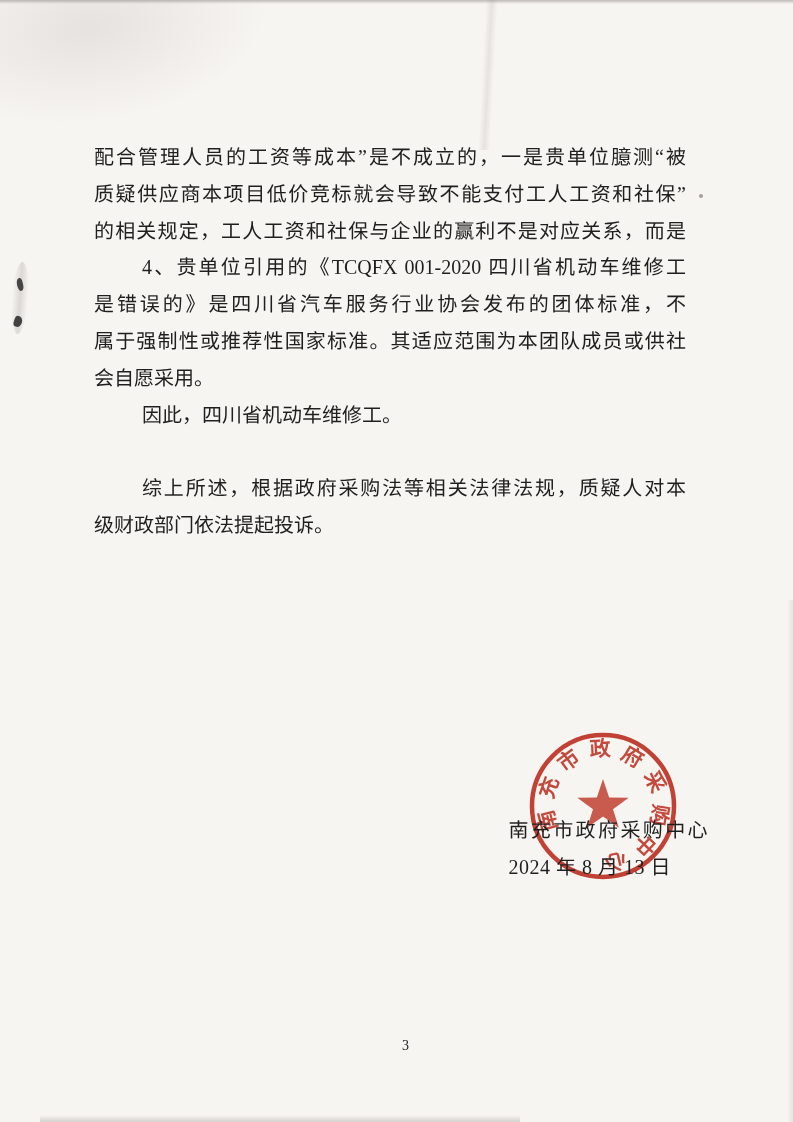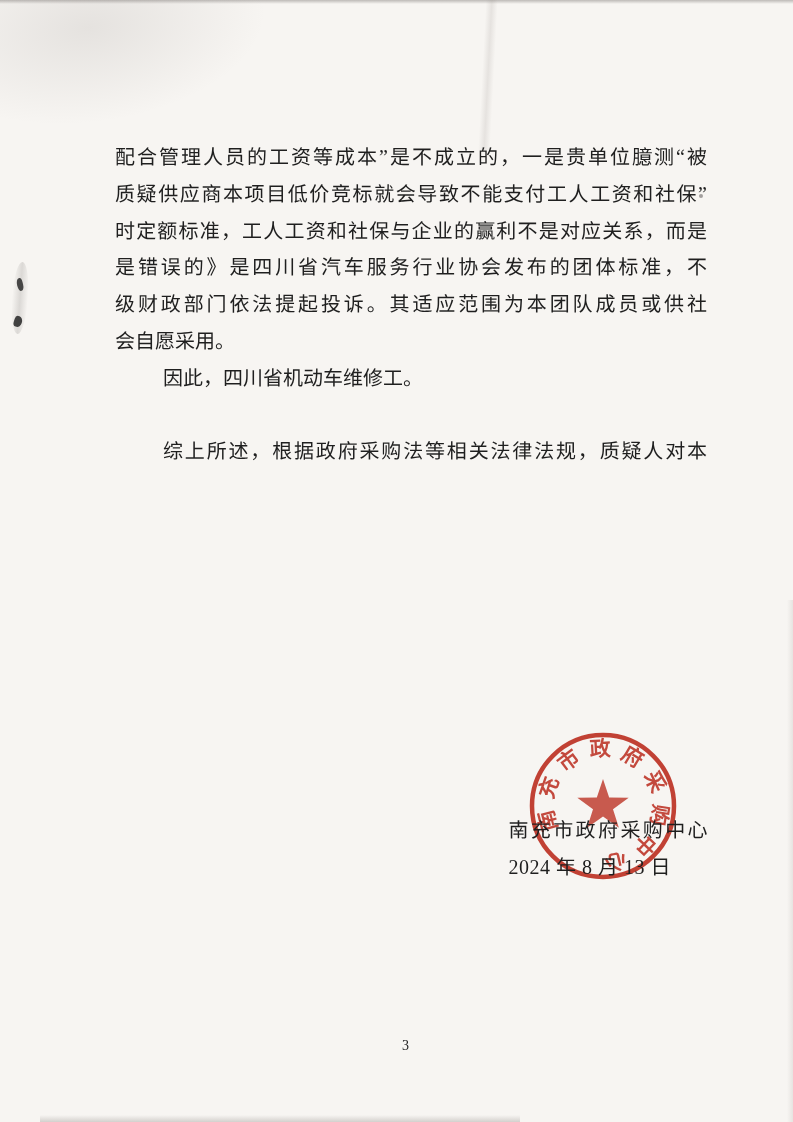--- a/index.html
+++ b/index.html
@@ -55,21 +55,21 @@
     position:absolute;left:14px;top:316px;width:8px;height:11px;
     background:#262626;border-radius:40% 60% 55% 45%;
     transform:rotate(18deg);opacity:.85;
   }
   .speck{
     position:absolute;left:699px;top:194px;width:4px;height:4px;
     background:#8d8a88;border-radius:50%;opacity:.8;
   }
   
   .body-text{
-    position:absolute;left:115px;top:139px;width:592px;
+    position:absolute;left:94px;top:139px;width:592px;
     font-size:20px;
   }
   .bl{
     height:36.8px;line-height:36.8px;overflow:hidden;
     text-align:justify;text-align-last:justify;
     white-space:nowrap;
   }
   .bl.indent{padding-left:48px;}
   .bl.end{text-align:left;text-align-last:left;font-family:Liberation Serif, serif;}
   
@@ -106,27 +106,29 @@
   <div class="shade-bottom"></div>
   <div class="shade-right"></div>
   <div class="smudge"></div>
   <div class="mark1"></div>
   <div class="mark2"></div>
   <div class="speck"></div>
 
   <div class="body-text" id="bodyText">
       <div class="bl">配合管理人员的工资等成本”是不成立的，一是贵单位臆测“被</div>
       <div class="bl">质疑供应商本项目低价竞标就会导致不能支付工人工资和社保”</div>
-      <div class="bl">时定额标准，工人工资和社保与企业的赢利不是对应关系，而是</div>
+      <div class="bl">的相关规定，工人工资和社保与企业的赢利不是对应关系，而是</div>
+      <div class="bl indent">4、贵单位引用的《TCQFX 001-2020 四川省机动车维修工</div>
       <div class="bl">是错误的》是四川省汽车服务行业协会发布的团体标准，不</div>
-      <div class="bl">级财政部门依法提起投诉。其适应范围为本团队成员或供社</div>
+      <div class="bl">属于强制性或推荐性国家标准。其适应范围为本团队成员或供社</div>
       <div class="bl end">会自愿采用。</div>
       <div class="bl indent end">因此，四川省机动车维修工。</div>
       <div class="bl">&nbsp;</div>
       <div class="bl indent">综上所述，根据政府采购法等相关法律法规，质疑人对本</div>
+      <div class="bl end">级财政部门依法提起投诉。</div>
     </div>
 
   <svg class="seal" id="sealSvg" viewBox="-80 -80 160 160" aria-hidden="true">
     <circle cx="0" cy="0" r="71" fill="none" stroke-width="4.5" opacity="0.95" stroke="#c5392c"></circle>
     <path opacity="0.82" d="M0,-27 L6.17,-8.49 L25.68,-8.34 L9.99,3.24 L15.87,21.84 L0,10.5 L-15.87,21.84 L-9.99,3.24 L-25.68,-8.34 L-6.17,-8.49 Z" fill="#c5392c"></path>
     <g id="sealArc">
         <text transform="translate(-55.06,14.75) rotate(-105)" text-anchor="middle" dominant-baseline="central" fill="#c5392c" opacity="0.9">南</text>
         <text transform="translate(-53.89,-18.56) rotate(-71)" text-anchor="middle" dominant-baseline="central" fill="#c5392c" opacity="0.9">充</text>
         <text transform="translate(-34.30,-45.52) rotate(-37)" text-anchor="middle" dominant-baseline="central" fill="#c5392c" opacity="0.9">市</text>
         <text transform="translate(-2.98,-56.92) rotate(-3)" text-anchor="middle" dominant-baseline="central" fill="#c5392c" opacity="0.9">政</text>

